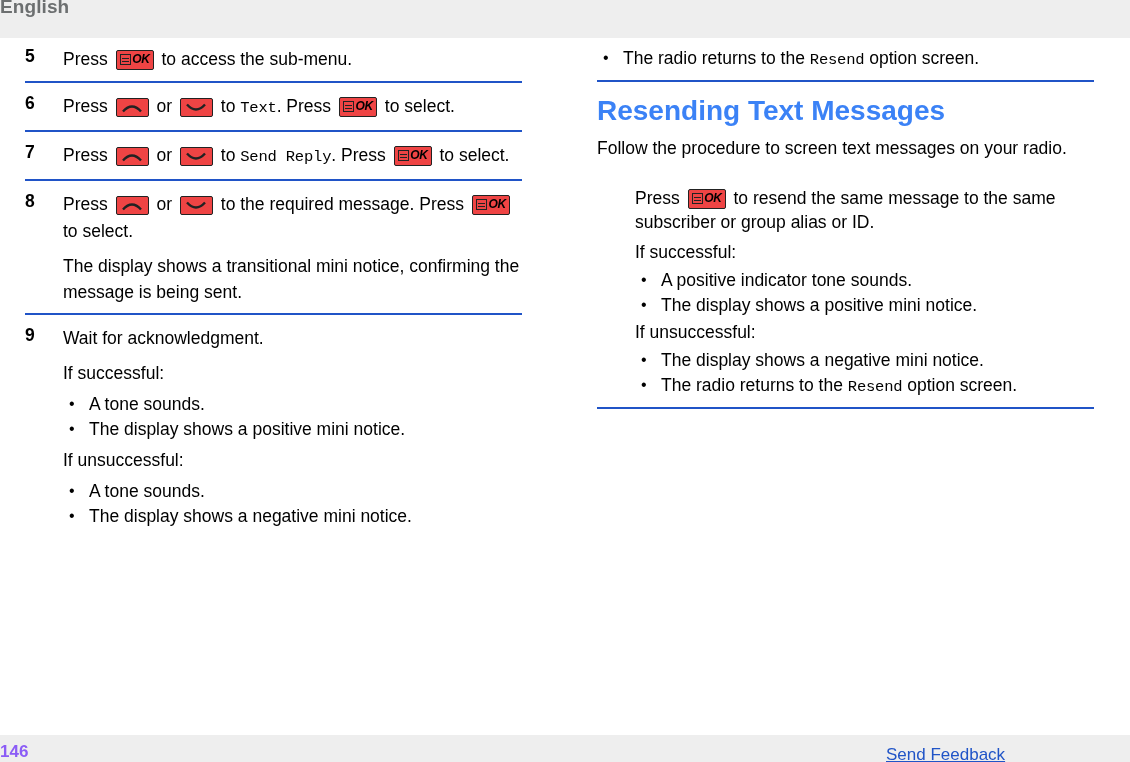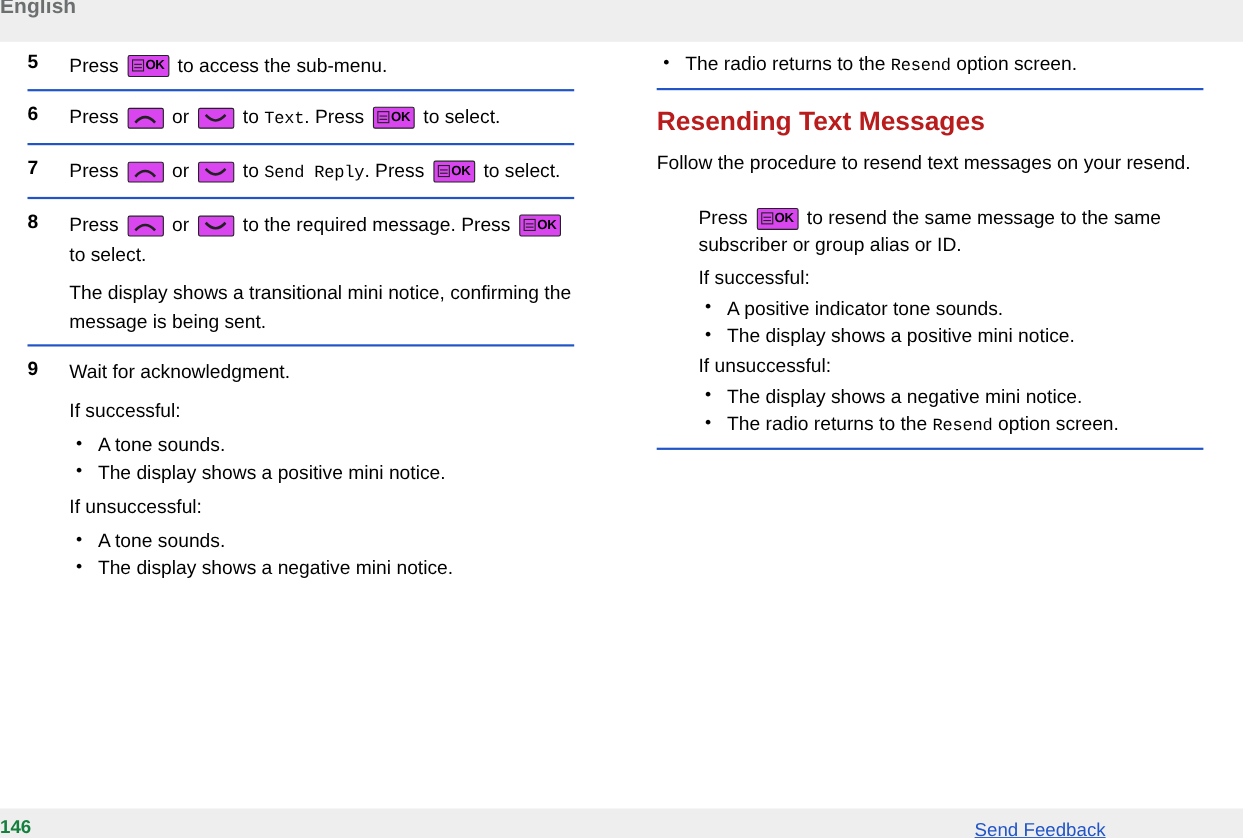--- a/index.html
+++ b/index.html
@@ -45,21 +45,21 @@
     width: 1130px;
     height: 27px;
     background: #eeeeee;
   }
   .footer-page {
     position: absolute;
     left: 0px;
     top: 742px;
     font-size: 17px;
     font-weight: bold;
-    color: #15803d;
+    color: #8b5cf6;
   }
   .footer-feedback {
     position: absolute;
     left: 886px;
     top: 745px;
     font-size: 17px;
     color: #2054c7;
     text-decoration: underline;
     cursor: pointer;
   }
@@ -106,22 +106,22 @@
     border-top: 2px solid #2054c7;
     margin: 10px 0 14px 0;
     height: 0;
   }
   .mono {
     font-family: "Liberation Mono", "DejaVu Sans Mono", monospace;
     font-size: 15.5px;
     letter-spacing: -0.2px;
   }
   h2.section-title {
-    color: #b91c1c;
-    font-size: 24px;
+    color: #3b82f6;
+    font-size: 28px;
     font-weight: bold;
     margin: 12px 0 10px 0;
     line-height: 30px;
   }
   ul.bullets {
     list-style: none;
     margin: 2px 0 2px 0;
     padding: 0;
   }
   ul.bullets li {
@@ -146,23 +146,24 @@
     line-height: 26px;
     margin: 0 0 8px 0;
   }
 
   
   .key {
     display: inline-block;
     vertical-align: -5px;
     border: 1.6px solid #222;
     border-radius: 2px;
-    background: #d946ef;
+    background: #ef4444;
     box-sizing: border-box;
     position: relative;
+    font-style: italic;
   }
   .key-ok {
     width: 38px;
     height: 20px;
     margin: 0 3px;
   }
   .key-ok .ok-text {
     position: absolute;
     right: 3px;
     top: 1px;
@@ -268,21 +269,21 @@
   </div>
 
   <div class="col col-right">
 
     <ul class="bullets">
       <li>The radio returns to the <span class="mono">Resend</span> option screen.</li>
     </ul>
     <hr class="rule-thin">
 
     <h2 class="section-title">Resending Text Messages</h2>
-    <p class="para">Follow the procedure to resend text messages on your resend.</p>
+    <p class="para">Follow the procedure to screen text messages on your radio.</p>
 
     <div class="indent" style="margin-top:26px;">
       <p class="para">Press <span class="key key-ok"><span class="ok-glyph"></span><span class="ok-text">OK</span></span> to resend the same message to the same subscriber or group alias or ID.</p>
       <p class="para">If successful:</p>
       <ul class="bullets">
           <li>A positive indicator tone sounds.</li>
           <li>The display shows a positive mini notice.</li>
         </ul>
       <p class="para">If unsuccessful:</p>
       <ul class="bullets">

